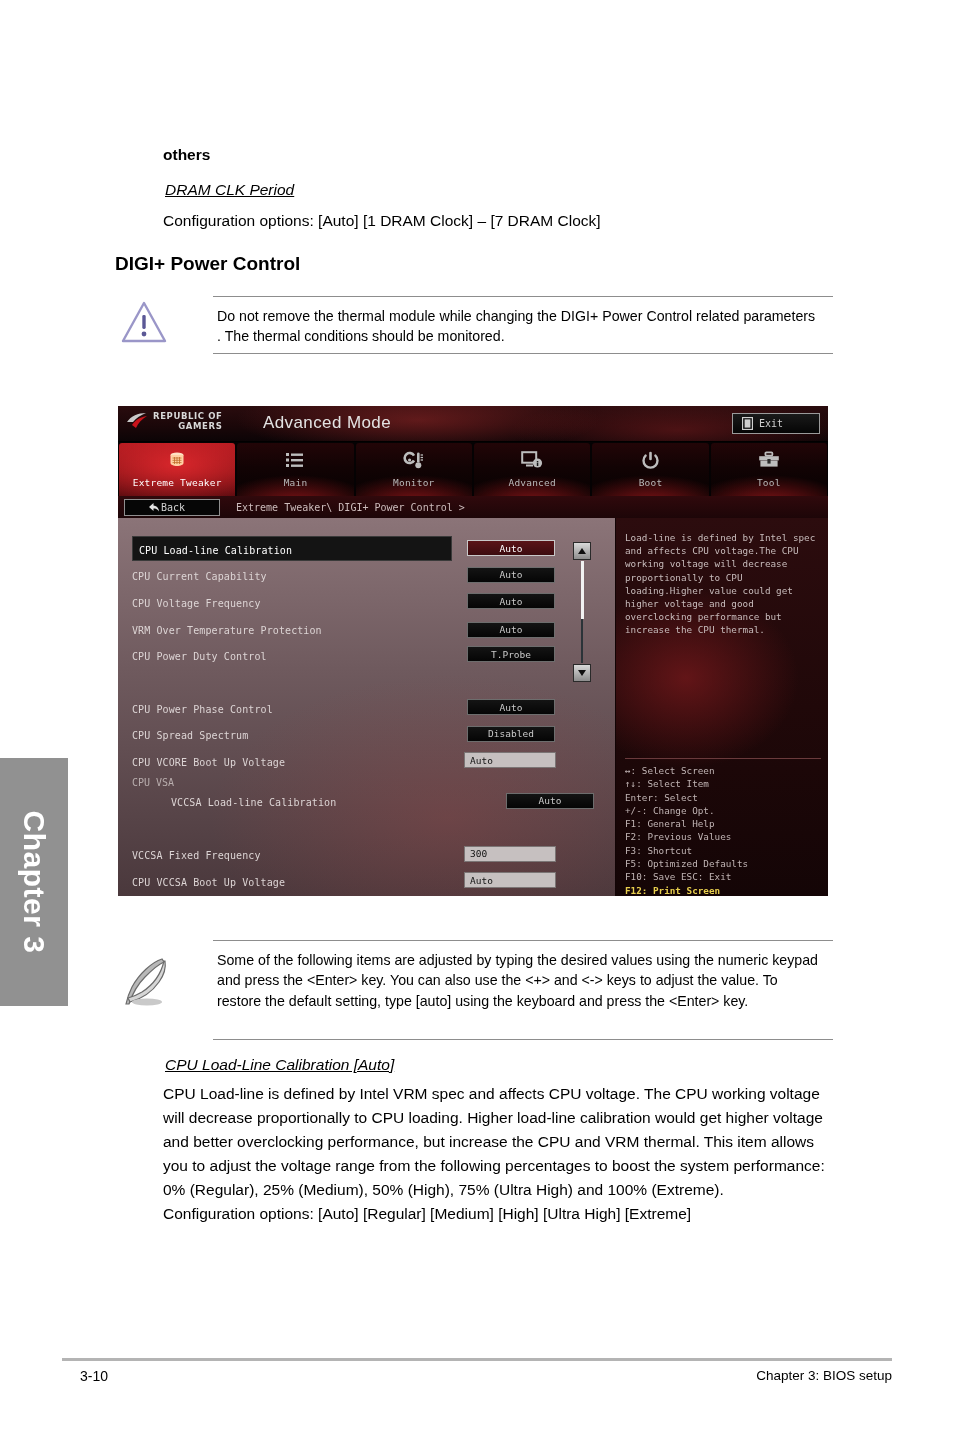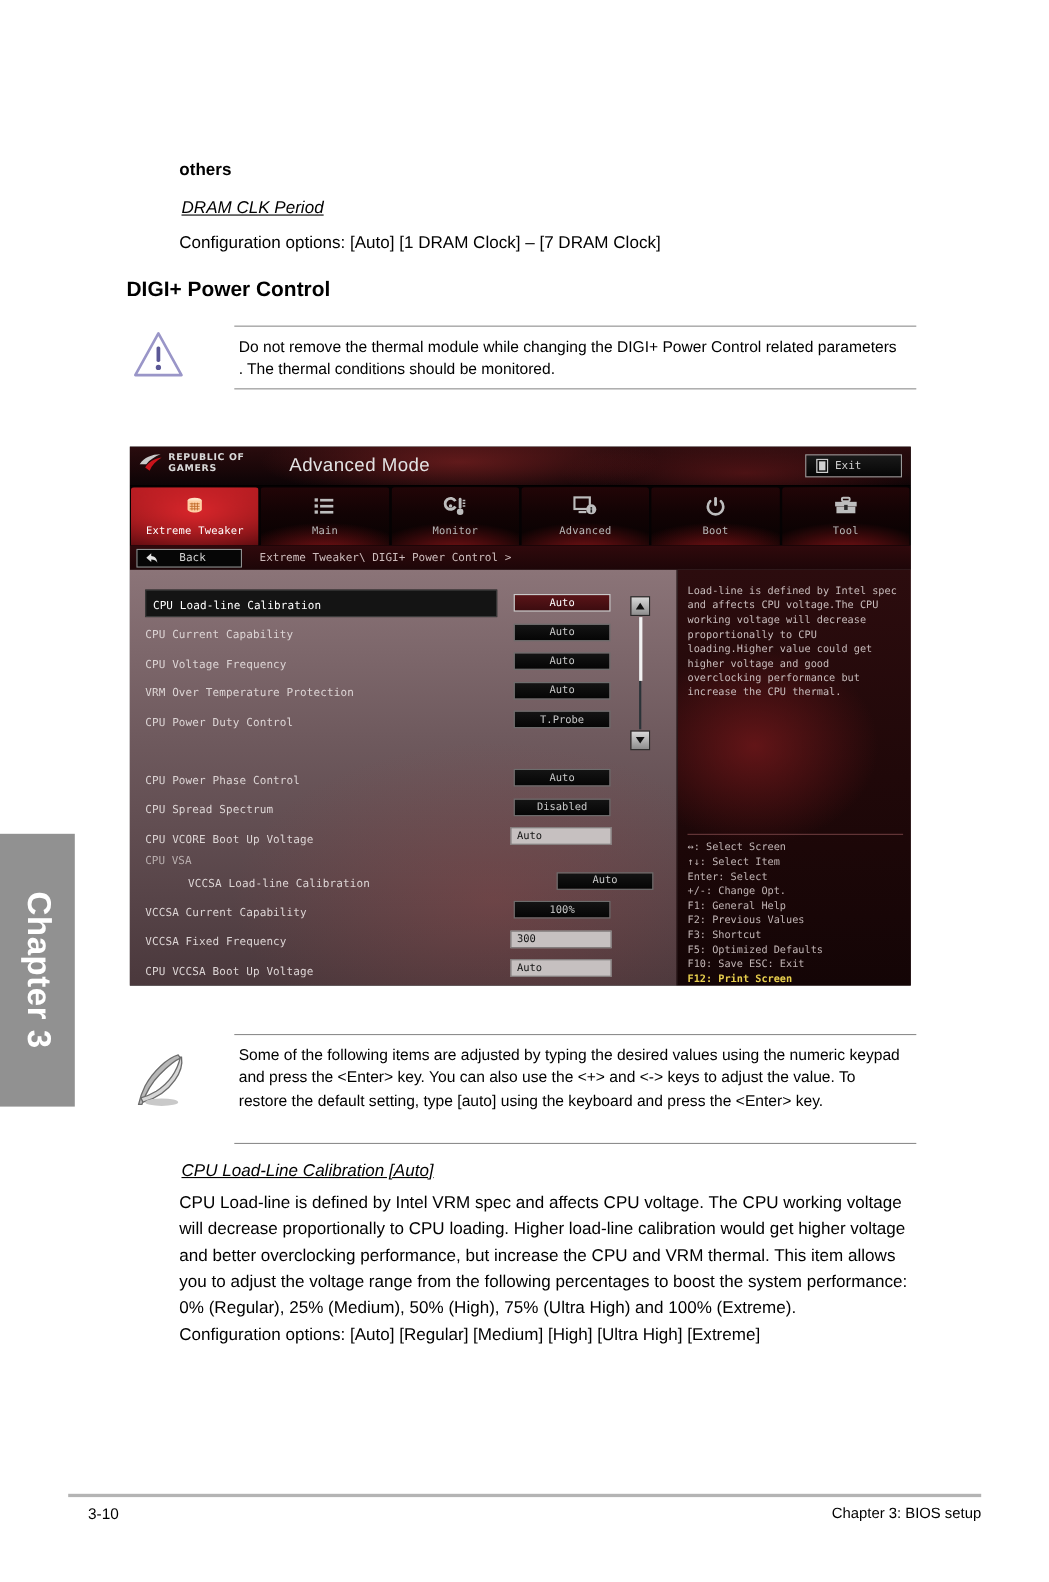--- a/index.html
+++ b/index.html
@@ -111,20 +111,21 @@
   }
 
   
   .bios-top {
     position: absolute; left: 0; top: 0; width: 710px; height: 36px;
     background:
       radial-gradient(ellipse 260px 50px at 300px 14px, rgba(150,40,40,.55), rgba(0,0,0,0) 70%),
       radial-gradient(ellipse 240px 46px at 560px 24px, rgba(120,28,30,.55), rgba(0,0,0,0) 70%),
       linear-gradient(180deg,#2a0c0e 0%,#1b0709 55%,#0c0406 100%);
     border-bottom: 1px solid #000;
+    text-align: right;
   }
   .rog-logo {
     position: absolute; left: 8px; top: 6px;
     display: flex; align-items: center; gap: 5px;
   }
   .rog-eye { width: 22px; height: 19px; }
   .rog-words {
     color: #d9d9d9; font-family: "DejaVu Sans", sans-serif;
     font-size: 8.5px; font-weight: bold; line-height: 1.12; letter-spacing: .6px;
   }
@@ -172,21 +173,21 @@
 
   
   .bios-crumb {
     position: absolute; left: 0; top: 90px; width: 710px; height: 22px;
     background: linear-gradient(180deg,#30090c,#1d0608);
     display: flex; align-items: center;
   }
   .back-btn {
     margin-left: 6px; width: 96px; height: 17px;
     background: #060606; border: 1px solid #8f8f8f;
-    display: flex; align-items: center; gap: 19px; padding-left: 7px; text-decoration: underline;
+    display: flex; align-items: center; gap: 1px; padding-left: 23px; text-decoration: underline;
   }
   .back-arrow { width: 12px; height: 11px; }
   .back-label { color: #d2d2d2; font-size: 10px; }
   .crumb-path { margin-left: 16px; color: #cdbcbc; font-size: 10px; }
 
   
   .bios-body {
     position: absolute; left: 0; top: 112px; width: 710px; height: 378px;
     background:
       radial-gradient(ellipse 330px 200px at 330px 300px, rgba(150,70,70,.35), rgba(0,0,0,0) 72%),
@@ -458,21 +459,21 @@
             <span class="opt-val val-btn sel">Auto</span>
           </div>
           <div class="opt-row" style="top: 46.5px;">
             <span class="opt-label-wrap"><span class="opt-label">CPU Current Capability</span></span>
             <span class="opt-val val-btn">Auto</span>
           </div>
           <div class="opt-row" style="top: 73px;">
             <span class="opt-label-wrap"><span class="opt-label">CPU Voltage Frequency</span></span>
             <span class="opt-val val-btn">Auto</span>
           </div>
-          <div class="opt-row" style="top: 99.5px;">
+          <div class="opt-row" style="top: 99.5px; align-items: flex-end;">
             <span class="opt-label-wrap"><span class="opt-label">VRM Over Temperature Protection</span></span>
             <span class="opt-val val-btn">Auto</span>
           </div>
           <div class="opt-row" style="top: 126px;">
             <span class="opt-label-wrap"><span class="opt-label">CPU Power Duty Control</span></span>
             <span class="opt-val val-btn">T.Probe</span>
           </div>
           <div class="opt-row" style="top: 179px;">
             <span class="opt-label-wrap"><span class="opt-label">CPU Power Phase Control</span></span>
             <span class="opt-val val-btn">Auto</span>
@@ -482,24 +483,20 @@
             <span class="opt-val val-btn">Disabled</span>
           </div>
           <div class="opt-row" style="top: 232px;">
             <span class="opt-label-wrap"><span class="opt-label">CPU VCORE Boot Up Voltage</span></span>
             <span class="opt-val val-field">Auto</span>
           </div>
           <div class="group-hdr" style="top: 258.5px;">CPU VSA</div>
           <div class="opt-row" style="top: 272.5px; margin-left: 39px;">
             <span class="opt-label-wrap"><span class="opt-label">VCCSA Load-line Calibration</span></span>
             <span class="opt-val val-btn">Auto</span>
-          </div>
-          <div class="opt-row" style="top: 299px;">
-            <span class="opt-label-wrap"><span class="opt-label">VCCSA Current Capability</span></span>
-            <span class="opt-val val-btn">100%</span>
           </div>
           <div class="opt-row" style="top: 325.5px;">
             <span class="opt-label-wrap"><span class="opt-label">VCCSA Fixed Frequency</span></span>
             <span class="opt-val val-field">300</span>
           </div>
           <div class="opt-row" style="top: 352px;">
             <span class="opt-label-wrap"><span class="opt-label">CPU VCCSA Boot Up Voltage</span></span>
             <span class="opt-val val-field">Auto</span>
           </div>
         </div>

